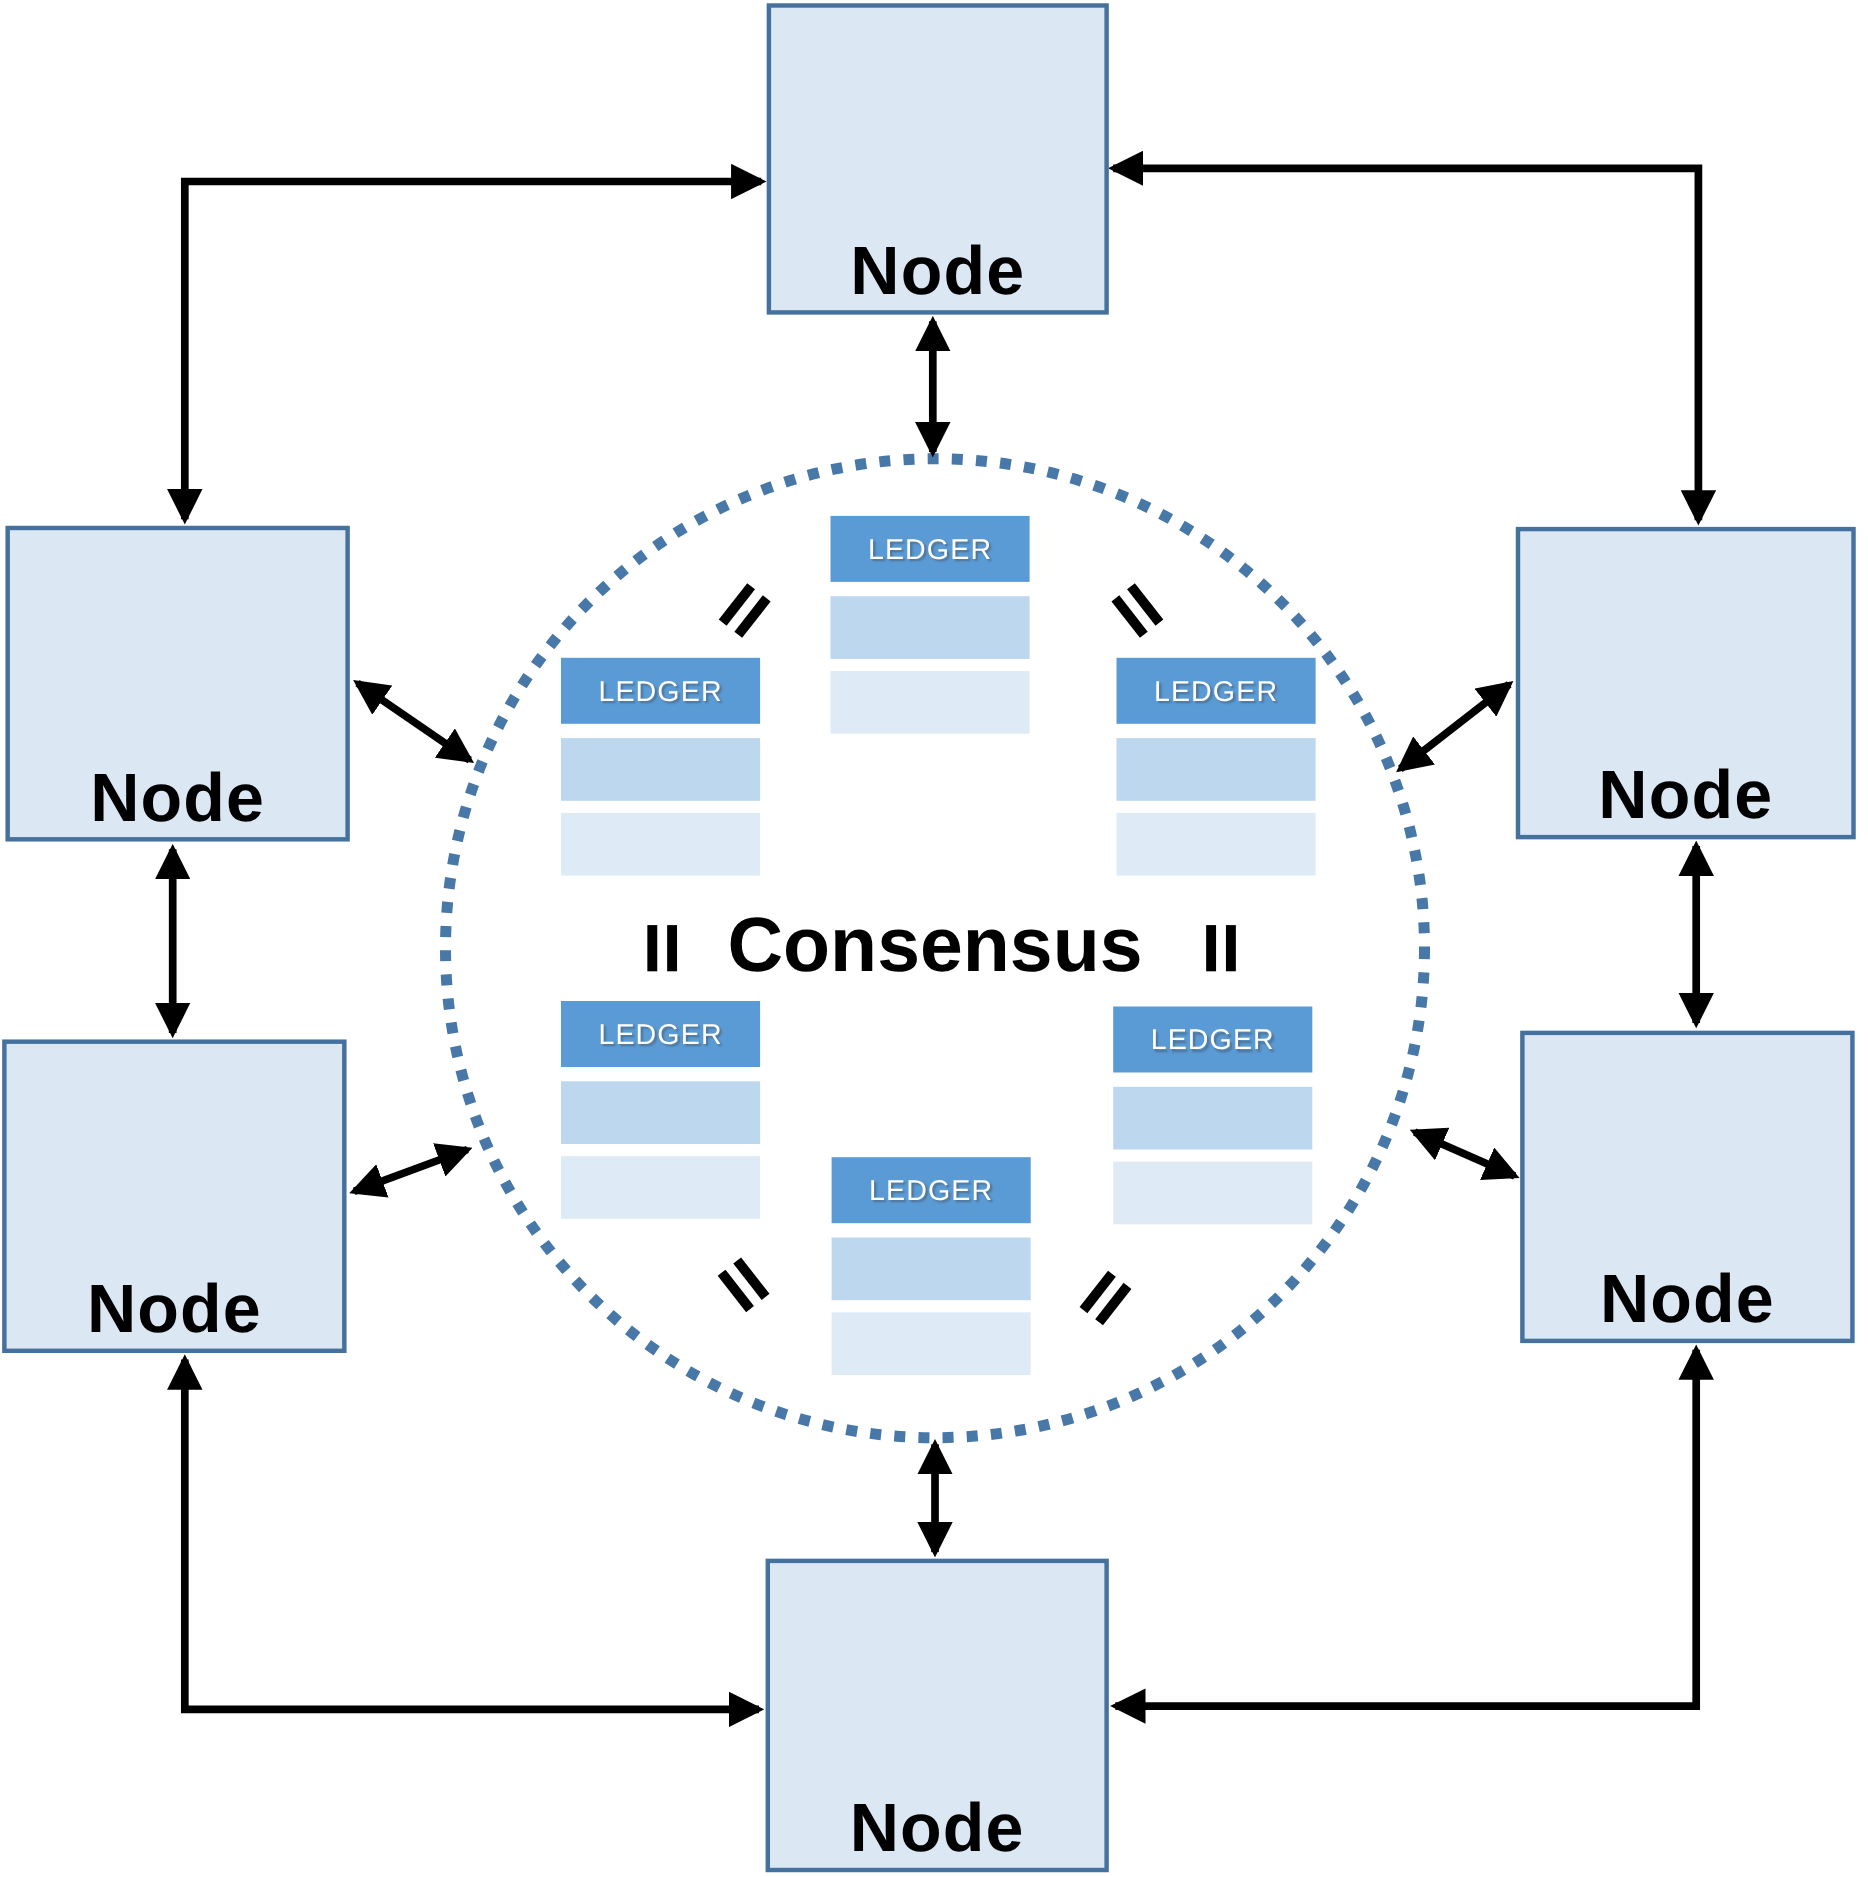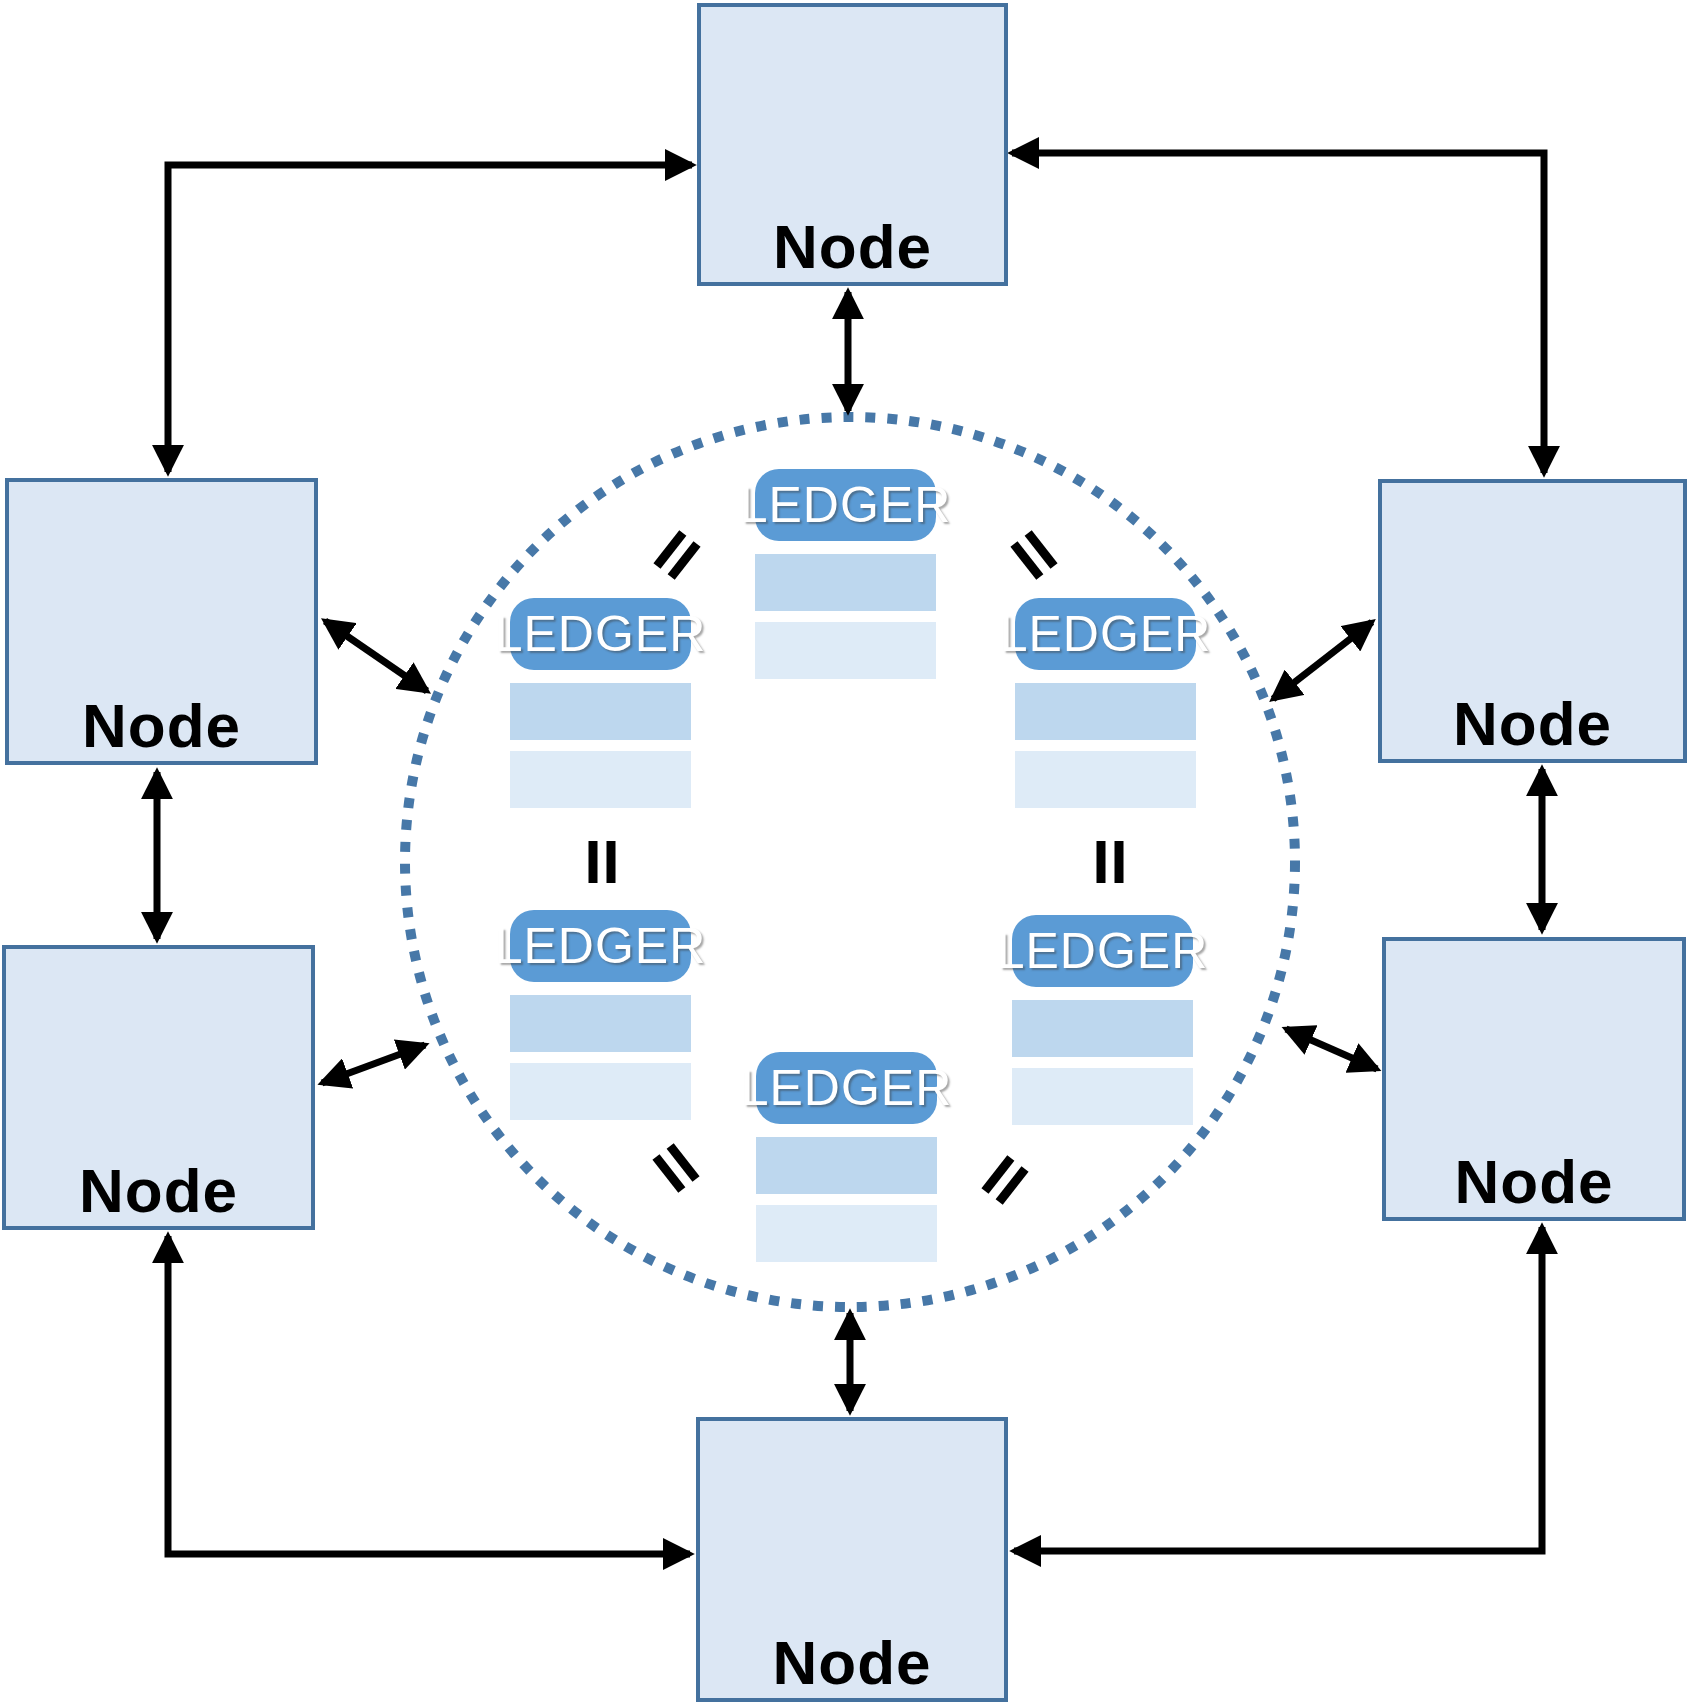--- a/index.html
+++ b/index.html
@@ -36,26 +36,25 @@
   }
   .node-top{left:697px;top:3px;width:311px;height:283px;}
   .node-left-top{left:5px;top:478px;width:313px;height:287px;}
   .node-left-bottom{left:2px;top:945px;width:313px;height:285px;}
   .node-right-top{left:1378px;top:479px;width:309px;height:284px;}
   .node-right-bottom{left:1382px;top:937px;width:304px;height:284px;}
   .node-bottom{left:696px;top:1417px;width:312px;height:285px;}
 
   .ledger{position:absolute;width:181px;}
   .ledger-header{
-    height:72px;background:var(--ledger-header,#5b9bd5);
+    height:60px;background:var(--ledger-header,#5b9bd5);
     color:var(--ledger-text,#ffffff);
-    font-size:50px;letter-spacing:1px;
+    font-size:26px;letter-spacing:1px;
     display:flex;align-items:center;justify-content:center;
     text-shadow:2px 2px 2px rgba(60,60,60,0.45);
-    border-radius:24px;
   }
   .ledger-row{height:57px;}
   .ledger-row.r1{margin-top:13px;background:var(--ledger-row1,#bdd7ee);}
   .ledger-row.r2{margin-top:11px;background:var(--ledger-row2,#deebf7);}
   .ledger-top-center{left:755px;top:469px;}
   .ledger-upper-left{left:510px;top:598px;}
   .ledger-upper-right{left:1015px;top:598px;}
   .ledger-lower-left{left:510px;top:910px;}
   .ledger-lower-right{left:1012px;top:915px;}
   .ledger-bottom-center{left:756px;top:1052px;}
@@ -180,13 +179,14 @@
     </div>
   <div class="eq eq-bl">
       <span class="bar b1"></span>
       <span class="bar b2"></span>
     </div>
   <div class="eq eq-br">
       <span class="bar b1"></span>
       <span class="bar b2"></span>
     </div>
 
+  <div class="consensus-label">Consensus</div>
 </div>
 
 </body></html>

